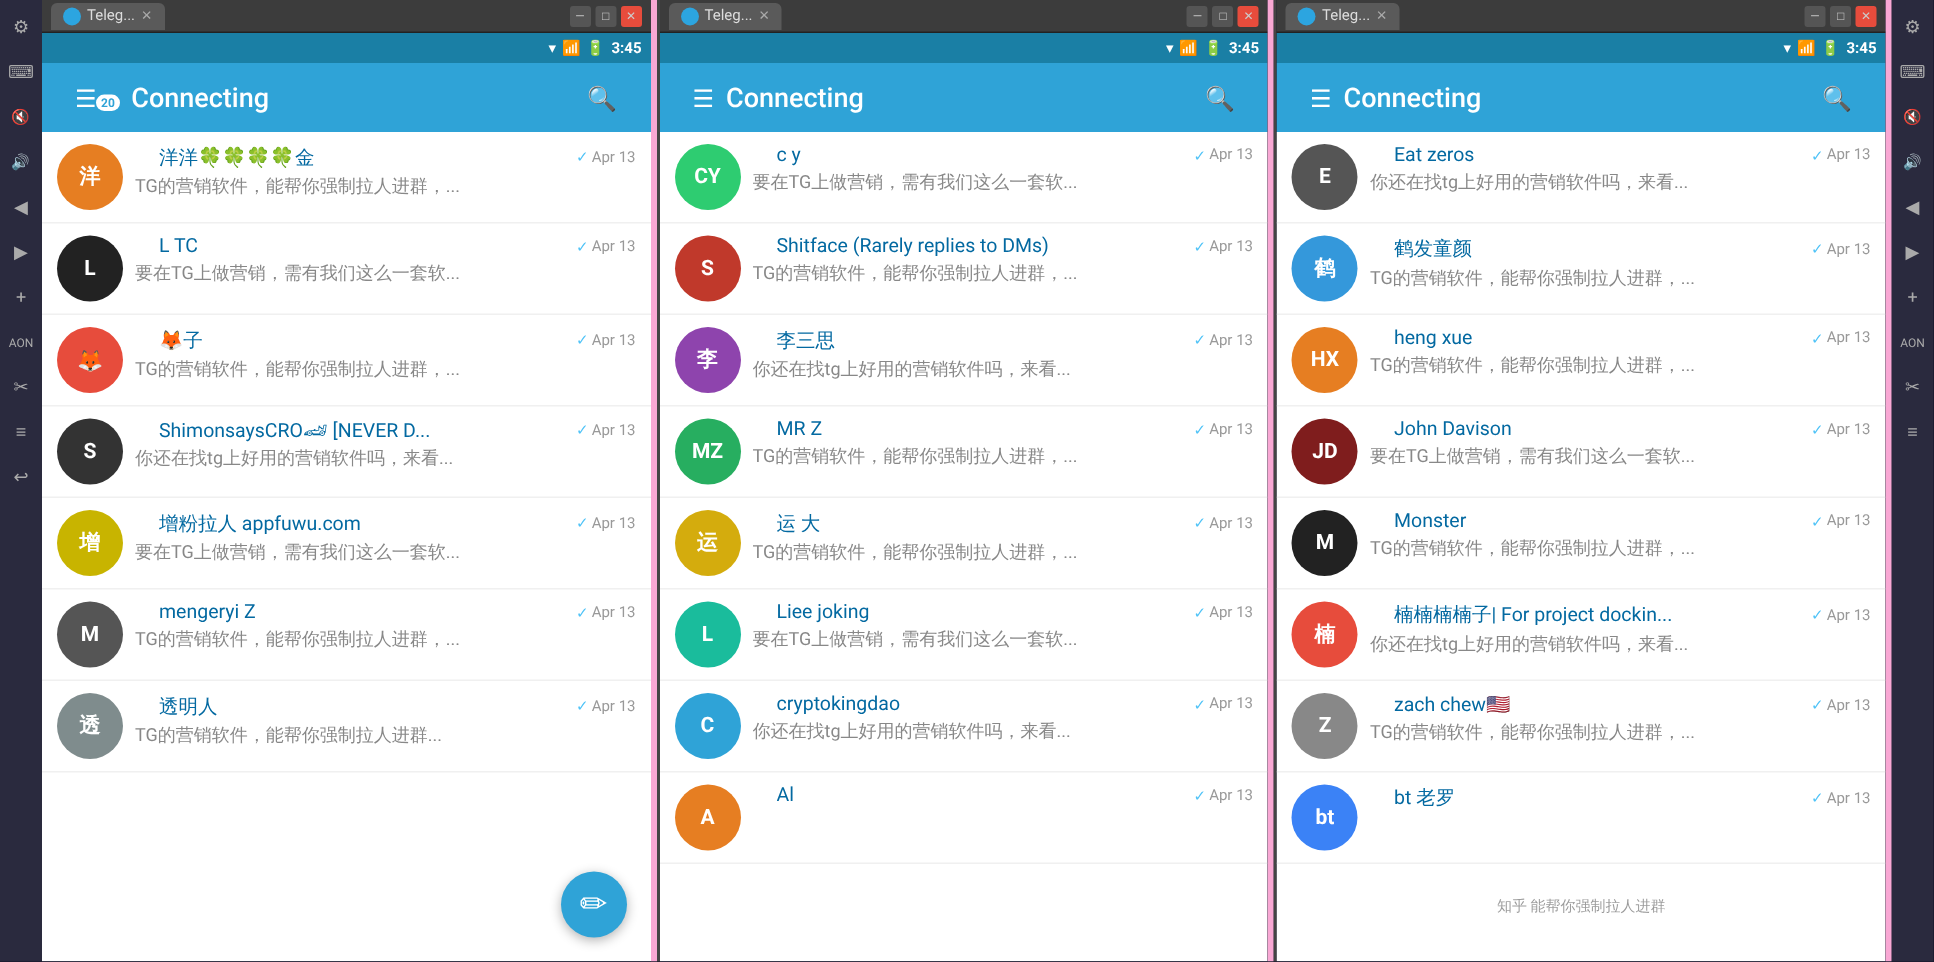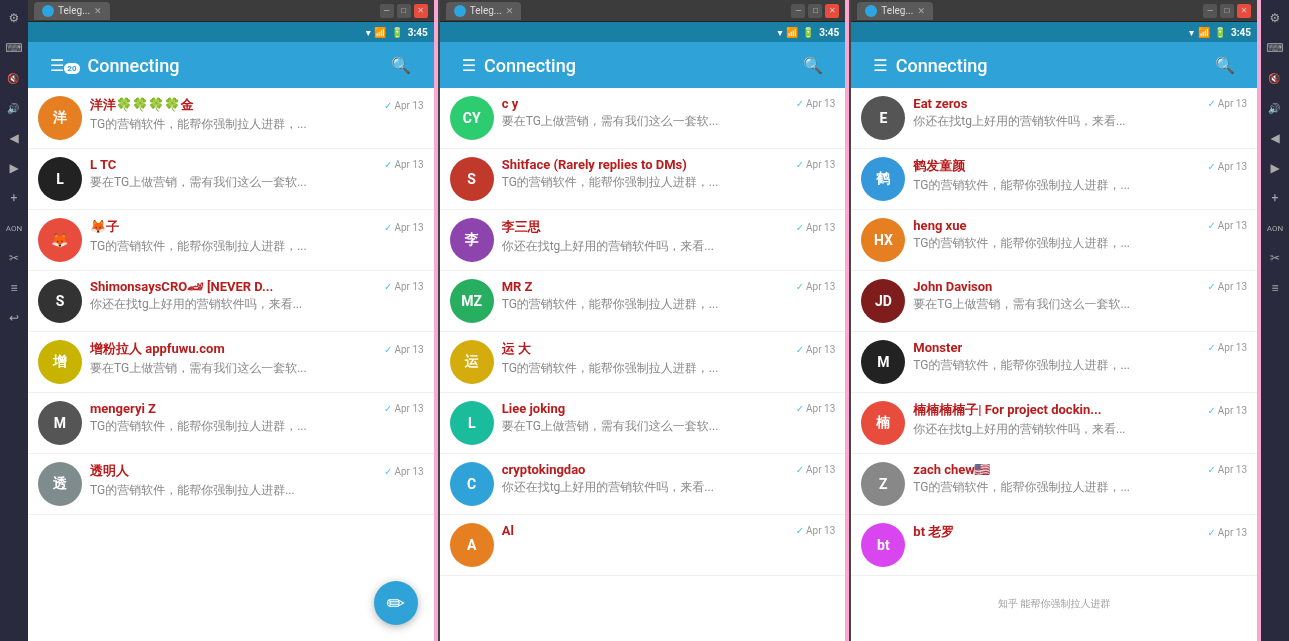--- a/index.html
+++ b/index.html
@@ -180,26 +180,27 @@
       min-width: 0;
     }
     .chat-top {
       display: flex;
       justify-content: space-between;
       align-items: center;
       margin-bottom: 2px;
     }
     .chat-name {
       font-size: 13px;
-      font-weight: 700;
-      color: #b91c1c;
+      font-weight: 400;
+      color: #0369a1;
       overflow: hidden;
       text-overflow: ellipsis;
       white-space: nowrap;
       max-width: 200px;
+      margin-left: 16px;
     }
     .chat-time {
       font-size: 10px;
       color: #999;
       flex-shrink: 0;
       display: flex;
       align-items: center;
       gap: 2px;
     }
     .chat-msg {
@@ -573,21 +574,21 @@
           <div class="avatar" style="background: rgb(136, 136, 136);">Z</div>
           <div class="chat-content">
             <div class="chat-top">
               <span class="chat-name">zach chew🇺🇸</span>
               <span class="chat-time"><span class="check-icon">✓</span> Apr 13</span>
             </div>
             <div class="chat-msg">TG的营销软件，能帮你强制拉人进群，...</div>
           </div>
         </div>
         <div class="chat-item">
-          <div class="avatar" style="background: #d946ef;">bt</div>
+          <div class="avatar" style="background: #3b82f6;">bt</div>
           <div class="chat-content">
             <div class="chat-top">
               <span class="chat-name">bt 老罗</span>
               <span class="chat-time"><span class="check-icon">✓</span> Apr 13</span>
             </div>
             <div class="chat-msg"></div>
           </div>
         </div>
       </div>
     <div class="watermark">知乎 能帮你强制拉人进群</div>

